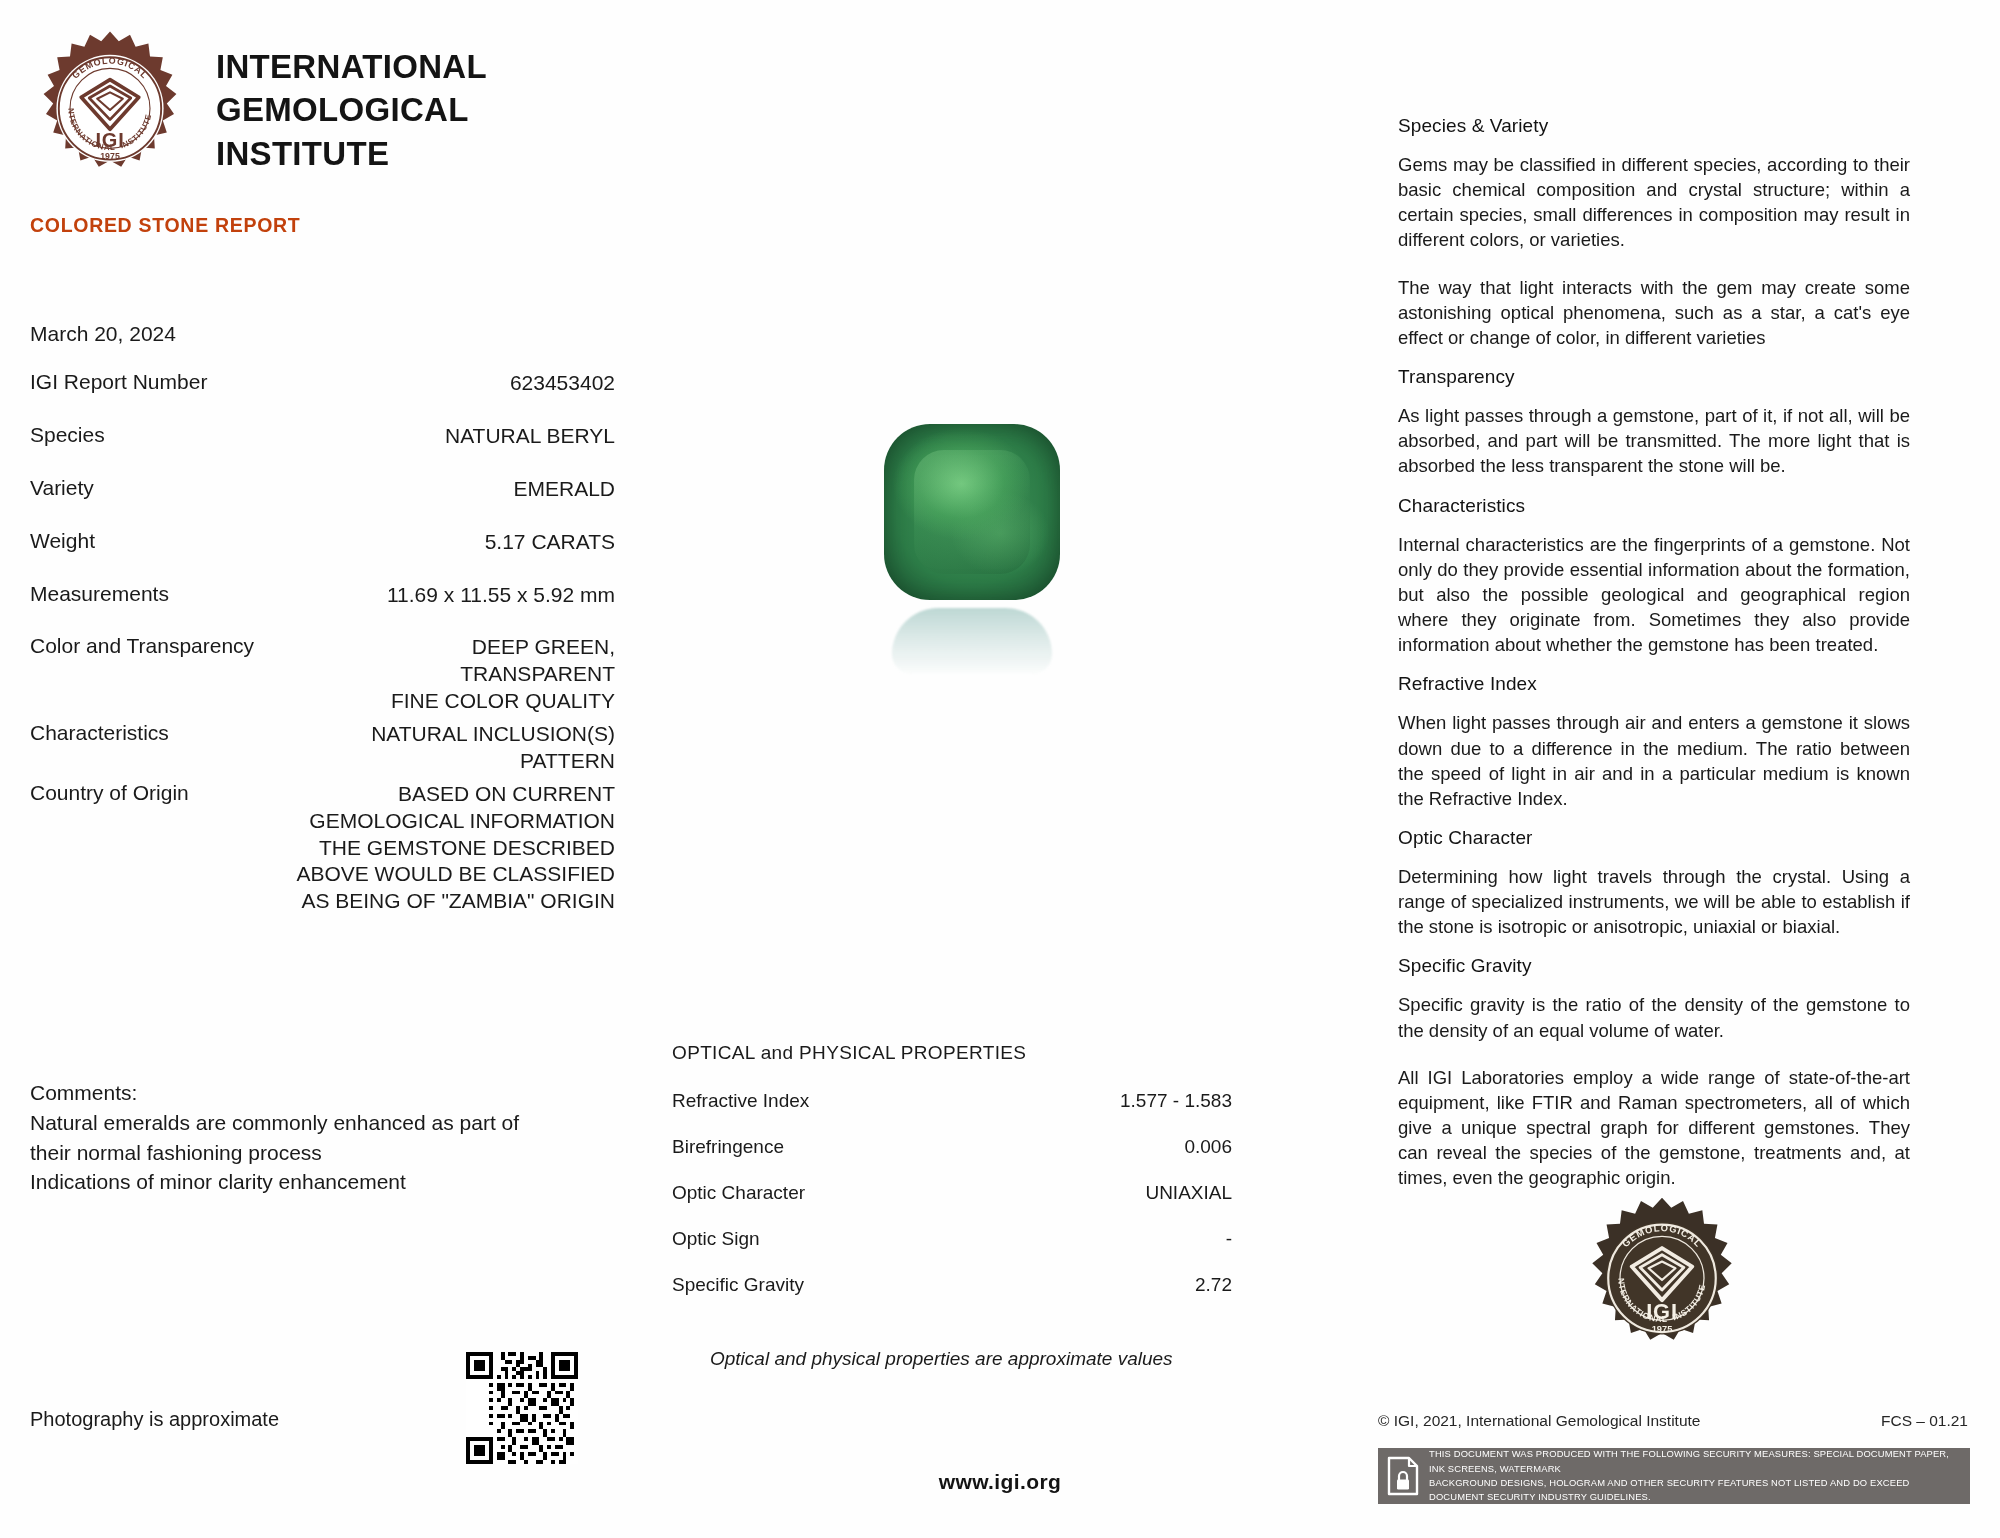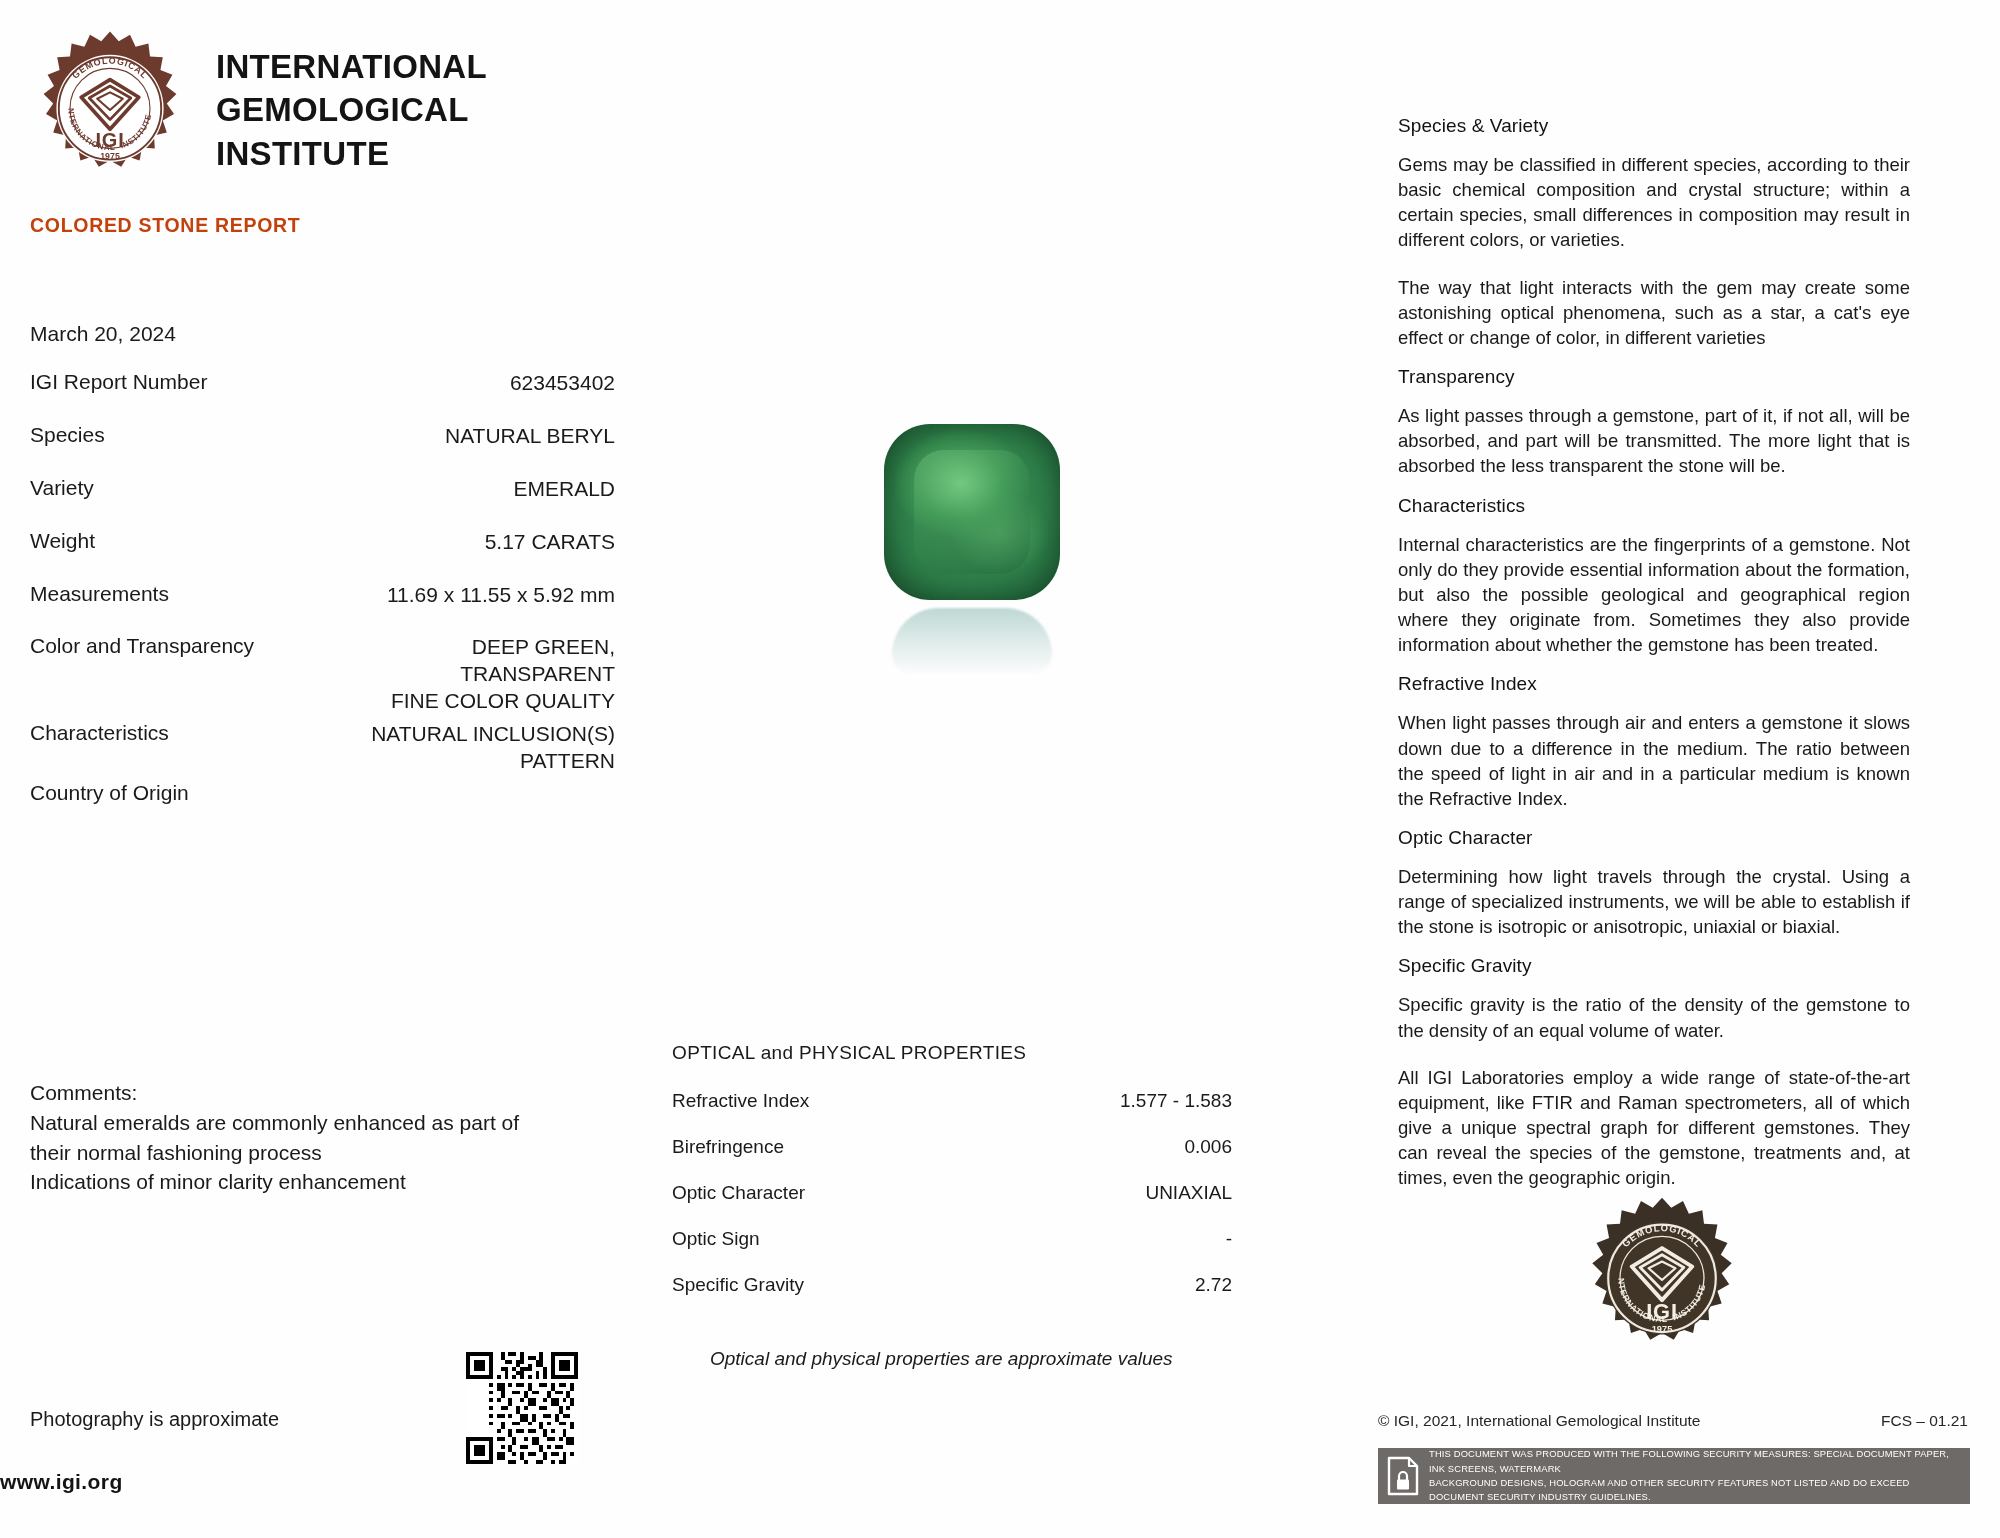--- a/index.html
+++ b/index.html
@@ -184,20 +184,21 @@
     top: 1348px;
     font-size: 19px;
     font-style: italic;
     color: #1a1a1a;
   }
   .site-url {
     position: absolute;
     left: 0;
     top: 1470px;
     width: 2000px;
+    text-align: center;
     font-size: 21px;
     font-weight: bold;
     color: #141414;
     letter-spacing: 0.4px;
   }
 
   
   .right-col {
     position: absolute;
     left: 1398px;
@@ -346,20 +347,25 @@
 TRANSPARENT
 FINE COLOR QUALITY</div>
       </div>
       <div class="spec-row multi tight">
         <div class="spec-label">Characteristics</div>
         <div class="spec-value">NATURAL INCLUSION(S)
 PATTERN</div>
       </div>
       <div class="spec-row multi">
         <div class="spec-label">Country of Origin</div>
+        <div class="spec-value">BASED ON CURRENT
+GEMOLOGICAL INFORMATION
+THE GEMSTONE DESCRIBED
+ABOVE WOULD BE CLASSIFIED
+AS BEING OF "ZAMBIA" ORIGIN</div>
       </div>
     </div>
   </div>
 
   <div class="comments">Comments:
 Natural emeralds are commonly enhanced as part of
 their normal fashioning process
 Indications of minor clarity enhancement</div>
 
   <div class="qr">

